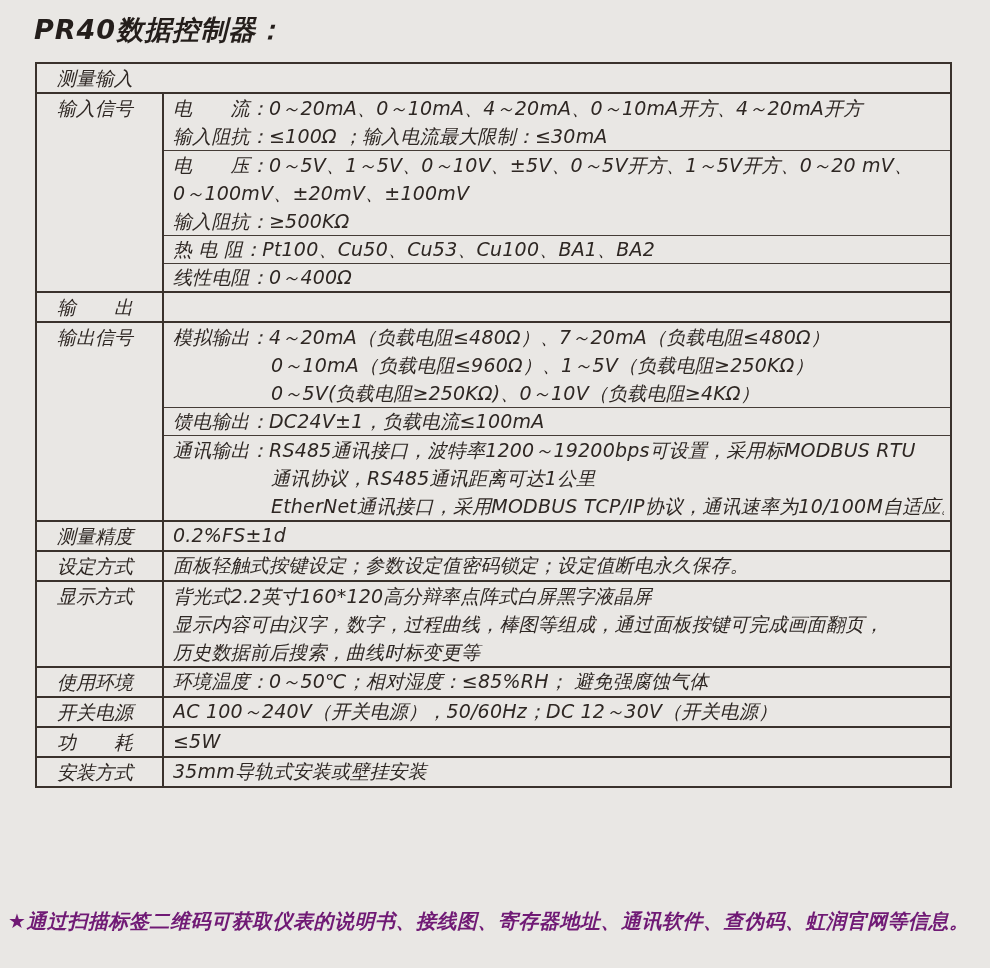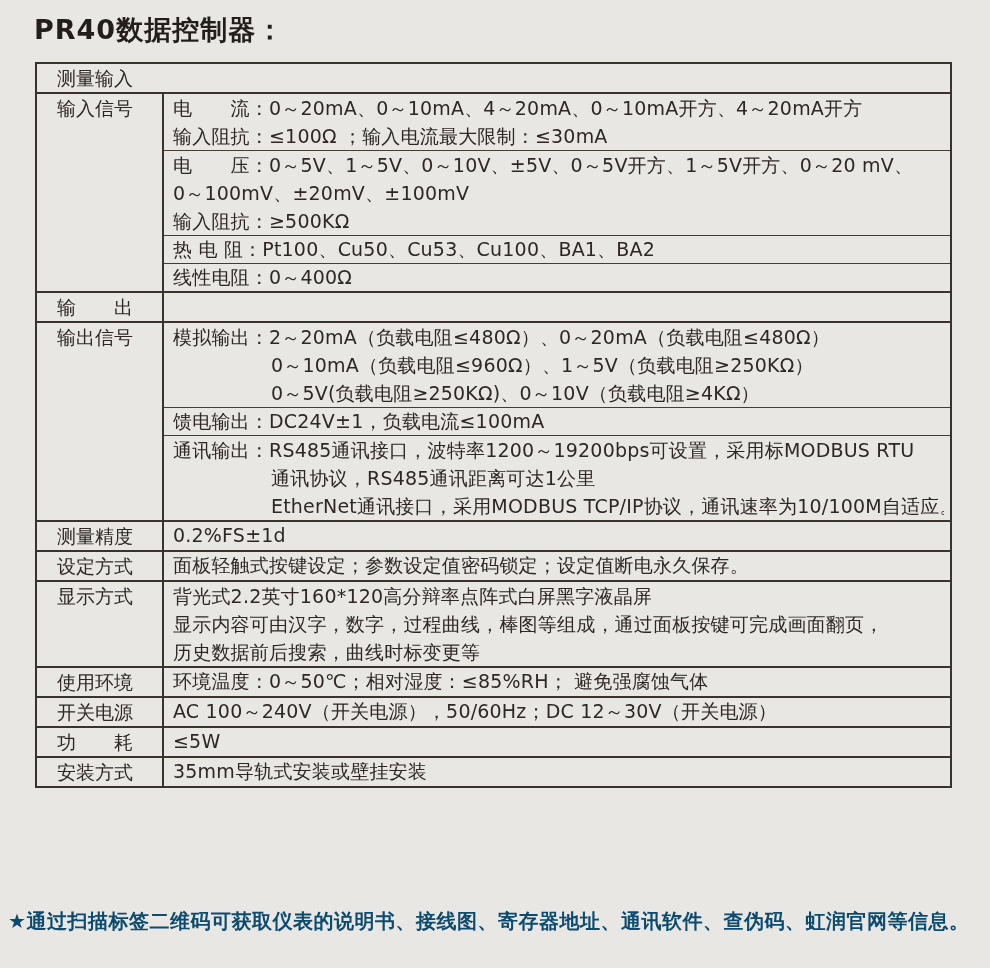--- a/index.html
+++ b/index.html
@@ -3,21 +3,21 @@
 <meta charset="utf-8">
 <style>
   * { margin: 0; padding: 0; box-sizing: border-box; }
   html, body {
     width: 990px; height: 968px;
     background: #e9e7e4;
     color: #2e2723;
     font-family: "DejaVu Sans", "Liberation Sans", sans-serif;
     overflow: hidden;
   }
-  .page { position: relative; width: 990px; height: 968px; }
+  .page { position: relative; width: 990px; height: 968px; font-style: italic; }
 
   .title {
     position: absolute;
     left: 34px; top: 12px;
     font-size: 27px;
     font-weight: 700;
     letter-spacing: 1px;
     color: #241e1b;
   }
 
@@ -65,21 +65,21 @@
   .cell.empty { min-height: 27px; }
   .single .line { line-height: 27px; }
 
   .footer {
     position: absolute;
     left: 8px; top: 908px;
     width: 978px;
     font-size: 20px;
     font-weight: 700;
     letter-spacing: 0.5px;
-    color: #0c4a6e;
+    color: #701a75;
     white-space: nowrap;
     overflow: hidden;
   }
 </style>
 </head>
 <body>
 
 <div class="page">
 
   <div class="title">PR40数据控制器：</div>
@@ -115,21 +115,21 @@
       <div class="label">输　　出</div>
       <div class="cells">
         <div class="cell empty"></div>
       </div>
     </div>
 
     <div class="row">
       <div class="label">输出信号</div>
       <div class="cells">
         <div class="cell">
-          <div class="line">模拟输出：2～20mA（负载电阻≤480Ω）、0～20mA（负载电阻≤480Ω）</div>
+          <div class="line">模拟输出：4～20mA（负载电阻≤480Ω）、7～20mA（负载电阻≤480Ω）</div>
           <div class="line indent">0～10mA（负载电阻≤960Ω）、1～5V（负载电阻≥250KΩ）</div>
           <div class="line indent">0～5V(负载电阻≥250KΩ)、0～10V（负载电阻≥4KΩ）</div>
         </div>
         <div class="cell single">
           <div class="line">馈电输出：DC24V±1，负载电流≤100mA</div>
         </div>
         <div class="cell">
           <div class="line">通讯输出：RS485通讯接口，波特率1200～19200bps可设置，采用标MODBUS RTU</div>
           <div class="line indent">通讯协议，RS485通讯距离可达1公里</div>
           <div class="line indent">EtherNet通讯接口，采用MODBUS TCP/IP协议，通讯速率为10/100M自适应。</div>

